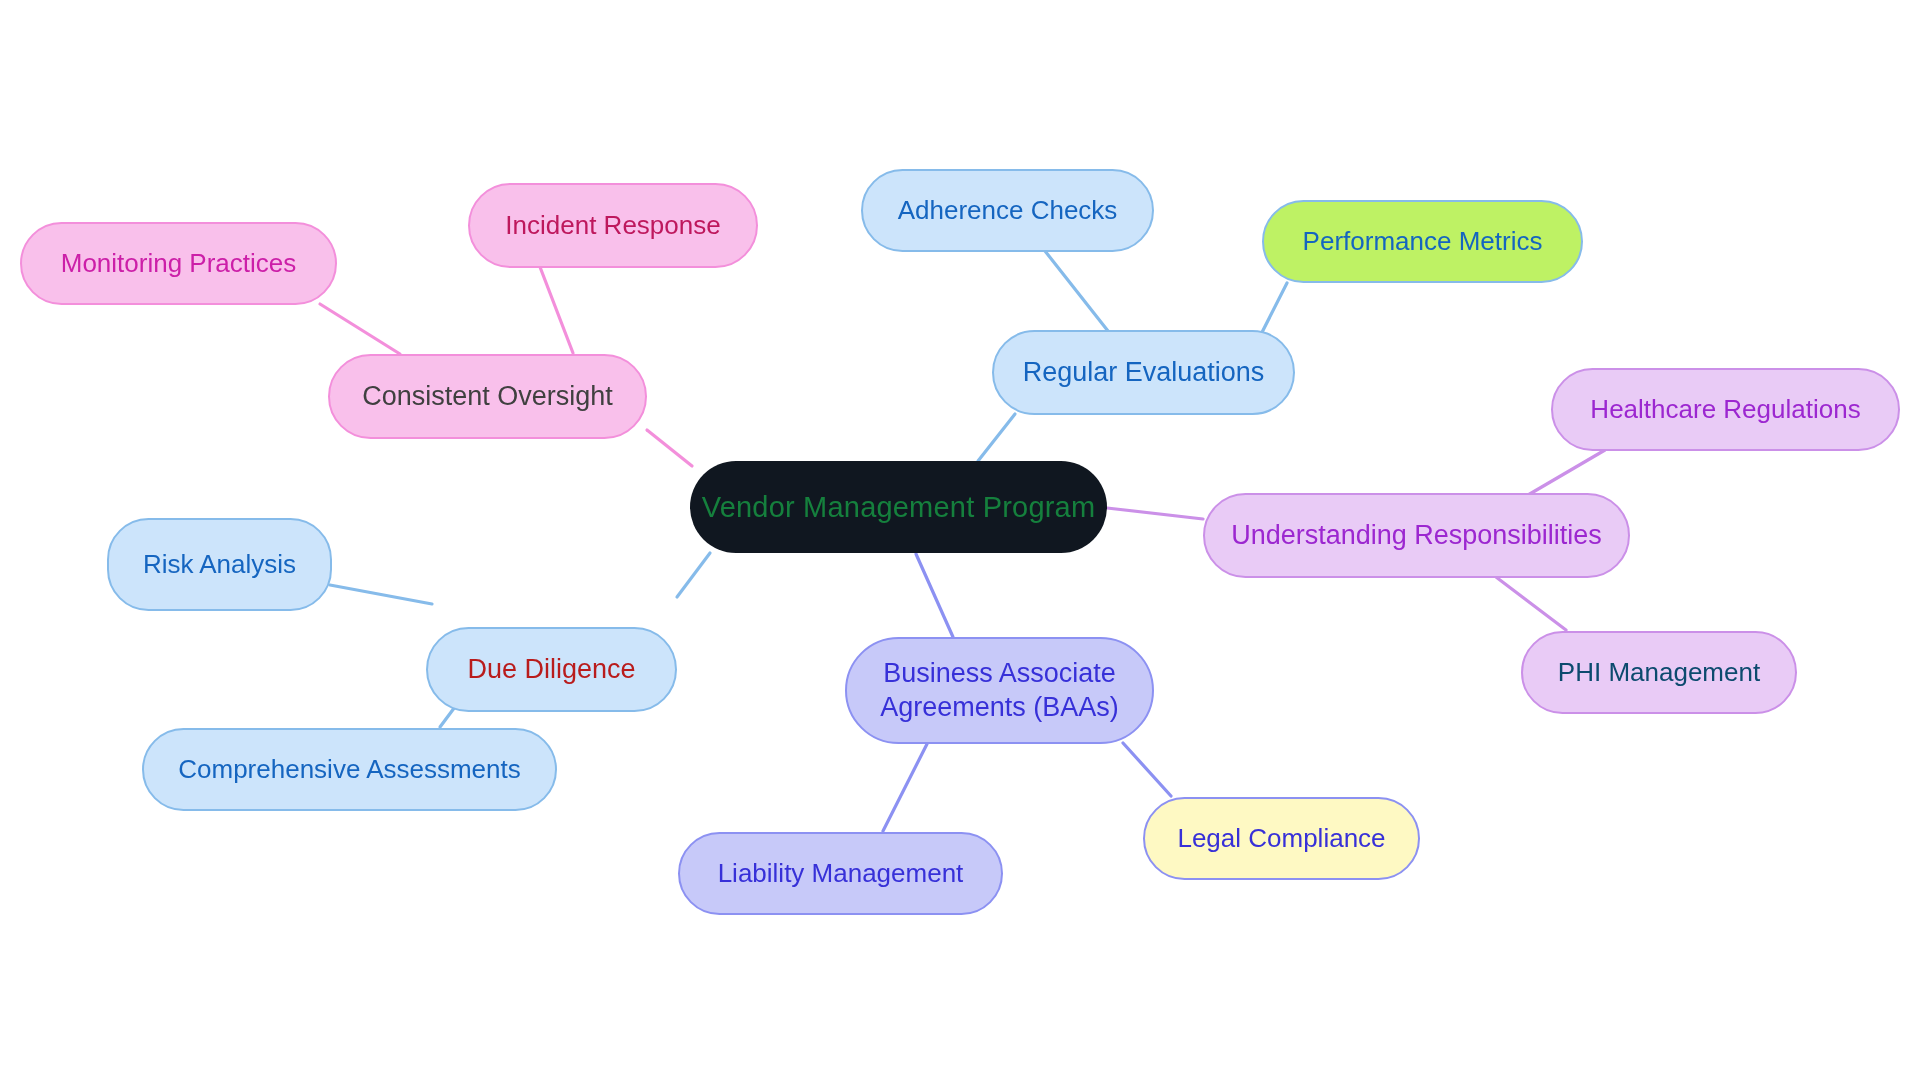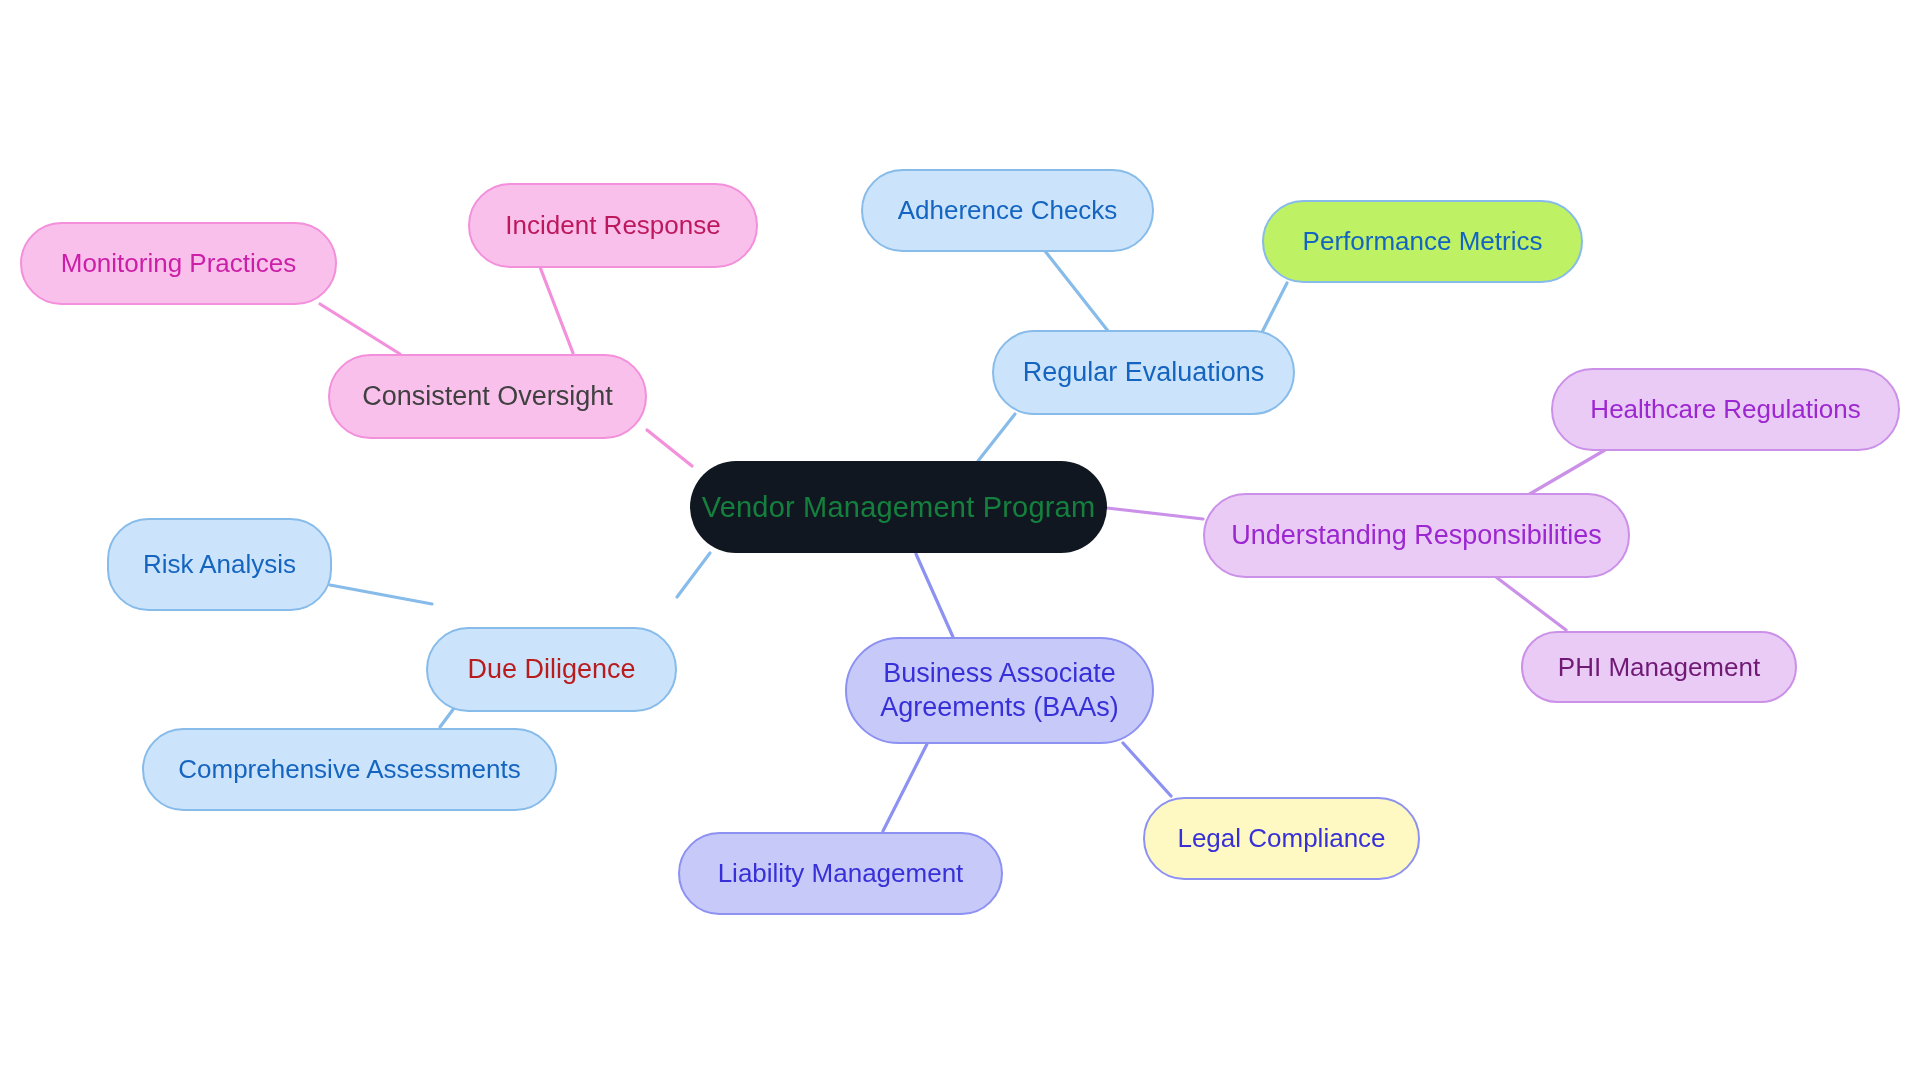--- a/index.html
+++ b/index.html
@@ -76,21 +76,21 @@
   <div id="nodes-layer">
       <div class="mm-node root" style="left: 690px; top: 461px; width: 417px; height: 92px; background: rgb(16, 23, 32); color: #15803d;"><span>Vendor Management Program</span></div>
       <div class="mm-node leaf" style="left: 20px; top: 222px; width: 317px; height: 83px; background: rgb(249, 192, 235); border-color: rgb(243, 143, 219); color: rgb(204, 31, 168); border-radius: 41.5px;"><span>Monitoring Practices</span></div>
       <div class="mm-node leaf" style="left: 468px; top: 183px; width: 290px; height: 85px; background: rgb(249, 192, 235); border-color: rgb(243, 143, 219); color: #be185d; border-radius: 42.5px;"><span>Incident Response</span></div>
       <div class="mm-node branch" style="left: 328px; top: 354px; width: 319px; height: 85px; background: rgb(249, 192, 235); border-color: rgb(243, 143, 219); color: #404040; border-radius: 42.5px;"><span>Consistent Oversight</span></div>
       <div class="mm-node leaf" style="left: 861px; top: 169px; width: 293px; height: 83px; background: rgb(204, 228, 251); border-color: rgb(134, 187, 234); color: rgb(21, 101, 192); border-radius: 41.5px;"><span>Adherence Checks</span></div>
       <div class="mm-node leaf" style="left: 1262px; top: 200px; width: 321px; height: 83px; background: #bef264; border-color: rgb(134, 187, 234); color: rgb(21, 101, 192); border-radius: 41.5px;"><span>Performance Metrics</span></div>
       <div class="mm-node branch" style="left: 992px; top: 330px; width: 303px; height: 85px; background: rgb(204, 228, 251); border-color: rgb(134, 187, 234); color: rgb(21, 101, 192); border-radius: 42.5px;"><span>Regular Evaluations</span></div>
       <div class="mm-node leaf" style="left: 1551px; top: 368px; width: 349px; height: 83px; background: rgb(233, 203, 246); border-color: rgb(203, 144, 232); color: rgb(156, 39, 208); border-radius: 41.5px;"><span>Healthcare Regulations</span></div>
       <div class="mm-node branch" style="left: 1203px; top: 493px; width: 427px; height: 85px; background: rgb(233, 203, 246); border-color: rgb(203, 144, 232); color: rgb(156, 39, 208); border-radius: 42.5px;"><span>Understanding Responsibilities</span></div>
-      <div class="mm-node leaf" style="left: 1521px; top: 631px; width: 276px; height: 72px; background: rgb(233, 203, 246); border-color: rgb(203, 144, 232); color: #701a75; border-radius: 41.5px;"><span>PHI Management</span></div>
+      <div class="mm-node leaf" style="left: 1521px; top: 631px; width: 276px; height: 83px; background: rgb(233, 203, 246); border-color: rgb(203, 144, 232); color: #0c4a6e; border-radius: 41.5px;"><span>PHI Management</span></div>
       <div class="mm-node leaf" style="left: 107px; top: 518px; width: 225px; height: 93px; background: rgb(204, 228, 251); border-color: rgb(134, 187, 234); color: rgb(21, 101, 192); border-radius: 41.5px;"><span>Risk Analysis</span></div>
       <div class="mm-node branch" style="left: 426px; top: 583px; width: 251px; height: 85px; background: rgb(204, 228, 251); border-color: rgb(134, 187, 234); color: #b91c1c; border-radius: 42.5px; margin-top: 44px;"><span>Due Diligence</span></div>
       <div class="mm-node leaf" style="left: 142px; top: 728px; width: 415px; height: 83px; background: rgb(204, 228, 251); border-color: rgb(134, 187, 234); color: rgb(21, 101, 192); border-radius: 41.5px; justify-content: center;"><span>Comprehensive Assessments</span></div>
       <div class="mm-node branch" style="left: 845px; top: 637px; width: 309px; height: 107px; background: rgb(199, 201, 249); border-color: rgb(140, 145, 242); color: rgb(55, 48, 216); border-radius: 53.5px;"><span>Business Associate
 Agreements (BAAs)</span></div>
       <div class="mm-node leaf" style="left: 678px; top: 832px; width: 325px; height: 83px; background: rgb(199, 201, 249); border-color: rgb(140, 145, 242); color: rgb(55, 48, 216); border-radius: 41.5px;"><span>Liability Management</span></div>
       <div class="mm-node leaf" style="left: 1143px; top: 797px; width: 277px; height: 83px; background: #fef9c3; border-color: rgb(140, 145, 242); color: rgb(55, 48, 216); border-radius: 41.5px;"><span>Legal Compliance</span></div>
     </div>
 </div>
 

